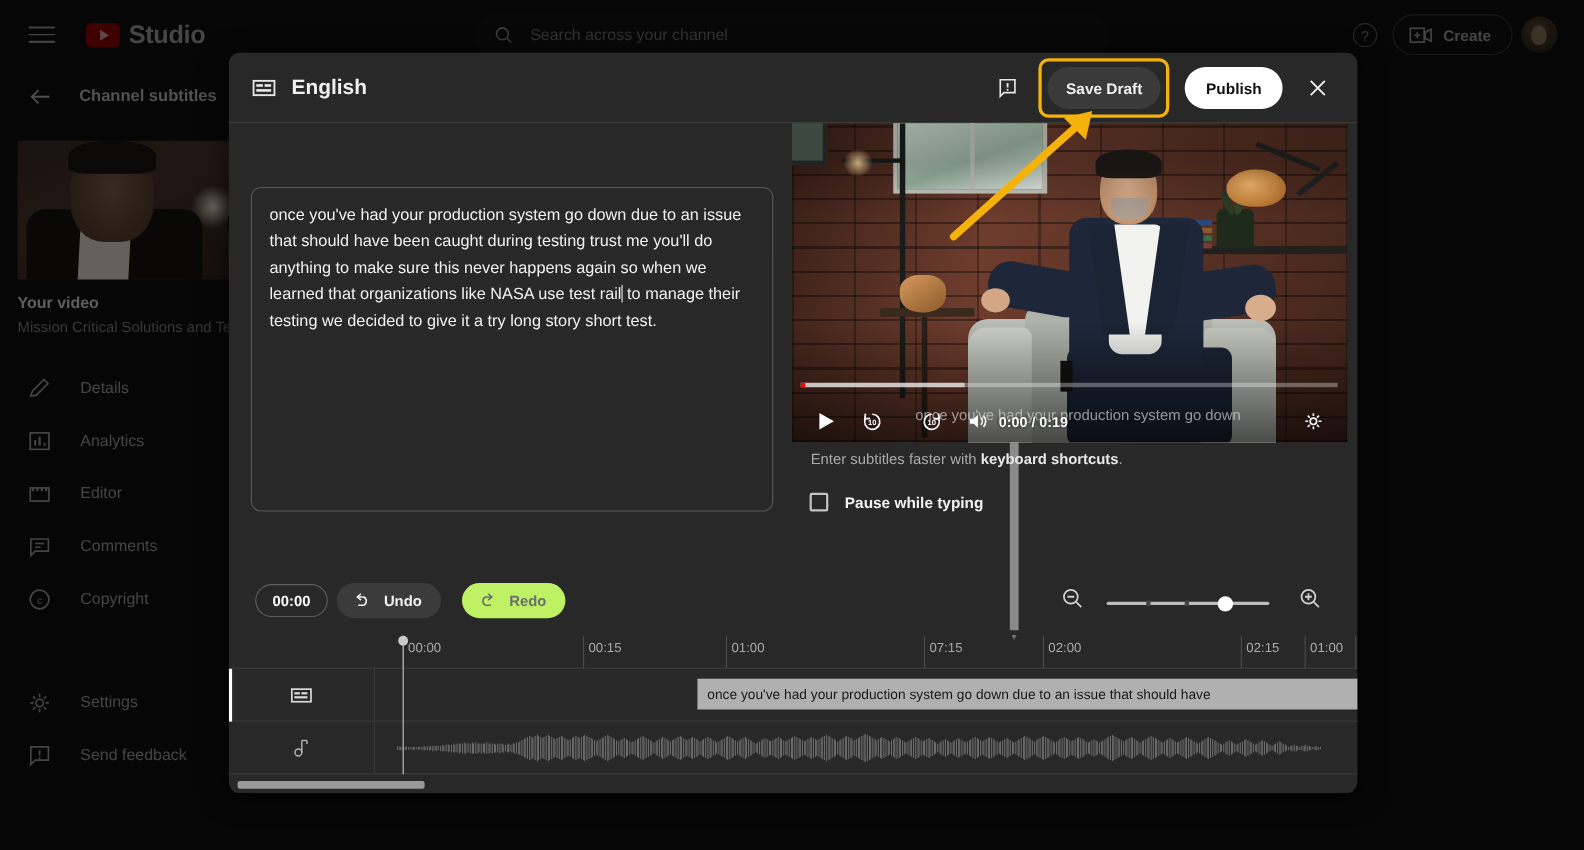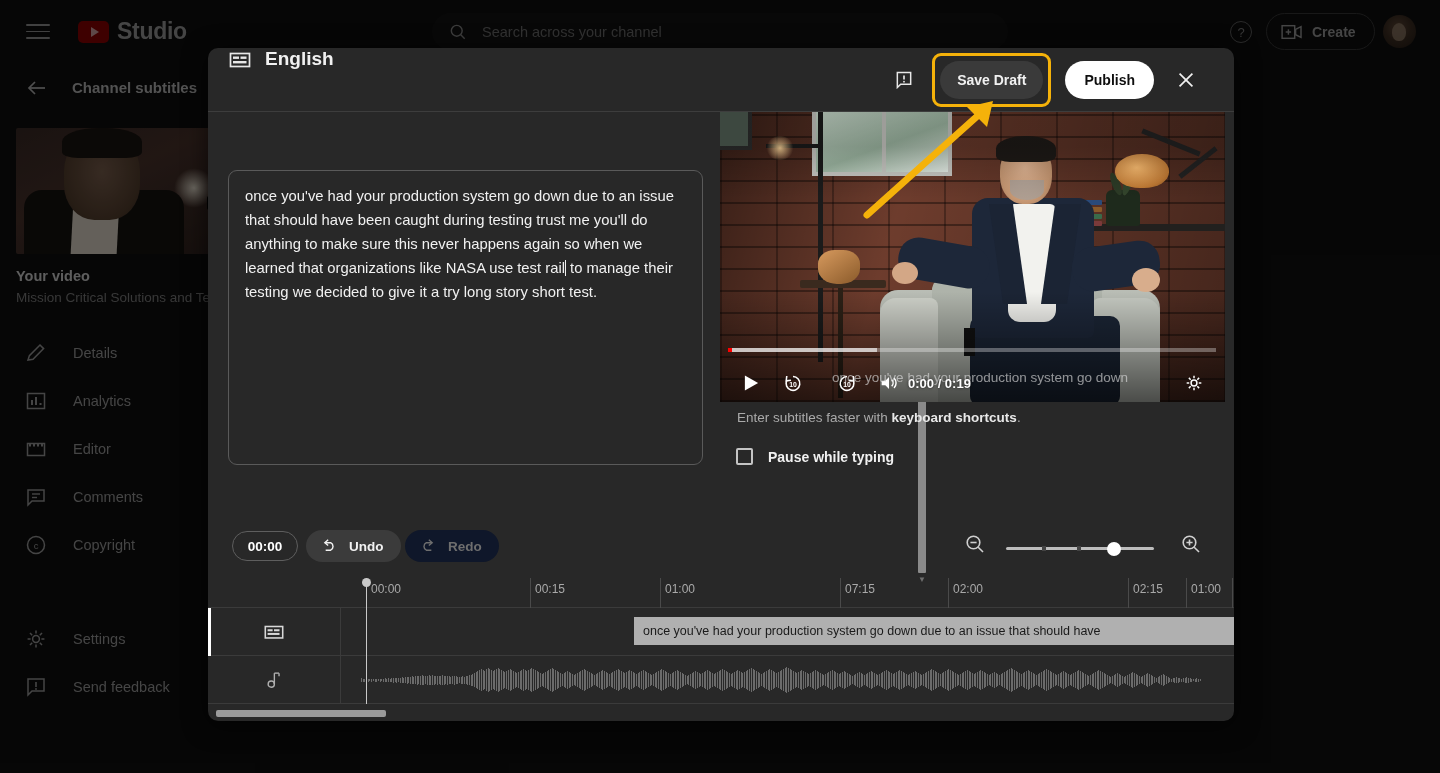--- a/index.html
+++ b/index.html
@@ -84,21 +84,21 @@
 
   
   .scrim { position: absolute; inset: 0; background: rgba(0,0,0,0.55); z-index: 8; }
 
   
   .dialog {
     position: absolute; left: 208px; top: 48px; width: 1026px; height: 673px;
     background: #282828; border-radius: 10px; z-index: 10; overflow: hidden;
     box-shadow: 0 4px 24px rgba(0,0,0,.6);
   }
-  .dlg-head { height: 63px; display: flex; padding: 0 28px 0 20px;
+  .dlg-head { height: 63px; display: flex; align-items: center; padding: 0 16px 0 20px;
     position: relative; }
   .dlg-cc-icon { width: 24px; height: 24px; }
   .dlg-title { color: #f1f1f1; font-size: 19px; font-weight: bold; margin-left: 13px; }
   .dlg-actions { margin-left: auto; display: flex; align-items: center; gap: 0; }
   .flag-btn { width: 40px; height: 40px; display: flex; align-items: center; justify-content: center;
     cursor: pointer; margin-right: 8px; }
   .savedraft-hl { padding: 5px; border: 3px solid #f5b20a; border-radius: 9px; }
   .savedraft { height: 38px; padding: 0 17px; border-radius: 19px; background: #3a3a3a;
     color: #f1f1f1; font-size: 14px; font-weight: bold; border: none; cursor: pointer;
     display: flex; align-items: center; }
@@ -246,22 +246,22 @@
 
   
   .tl-ctrls { position: relative; height: 56px; }
   .time-pill { position: absolute; left: 24px; top: 9px; width: 66px; height: 30px;
     border: 1px solid #5e5e5e; border-radius: 15px; color: #fff; font-size: 13.5px;
     font-weight: bold; display: flex; align-items: center; justify-content: center; cursor: text; }
   .undo-btn { position: absolute; left: 98px; top: 8px; height: 32px; padding: 0 17px 0 13px;
     border-radius: 16px; background: #3b3b3b; display: flex; align-items: center; gap: 10px;
     cursor: pointer; }
   .undo-btn span { color: #f1f1f1; font-size: 13.5px; font-weight: bold; }
-  .redo-btn { position: absolute; left: 197px; top: 8px; height: 32px; padding: 0 17px 0 13px;
-    border-radius: 16px; background: #0f172a; display: flex; align-items: center; gap: 10px;
+  .redo-btn { position: absolute; left: 212px; top: 8px; height: 32px; padding: 0 17px 0 13px;
+    border-radius: 16px; background: #bef264; display: flex; align-items: center; gap: 10px;
     cursor: pointer; }
   .redo-btn span { color: #6e6e6e; font-size: 13.5px; font-weight: bold; }
   .zoom-out { position: absolute; left: 755px; top: 10px; cursor: pointer; }
   .zoom-in  { position: absolute; left: 971px; top: 10px; cursor: pointer; }
   .zoom-slider { position: absolute; left: 798px; top: 25px; width: 148px; height: 3px;
     background: #bdbdbd; border-radius: 2px; cursor: pointer; }
   .zoom-tick { position: absolute; top: -1px; width: 4px; height: 5px; background: #444; }
   .zoom-knob { position: absolute; left: 101px; top: -5.5px; width: 14px; height: 14px;
     border-radius: 50%; background: #fff; cursor: grab; }
 

